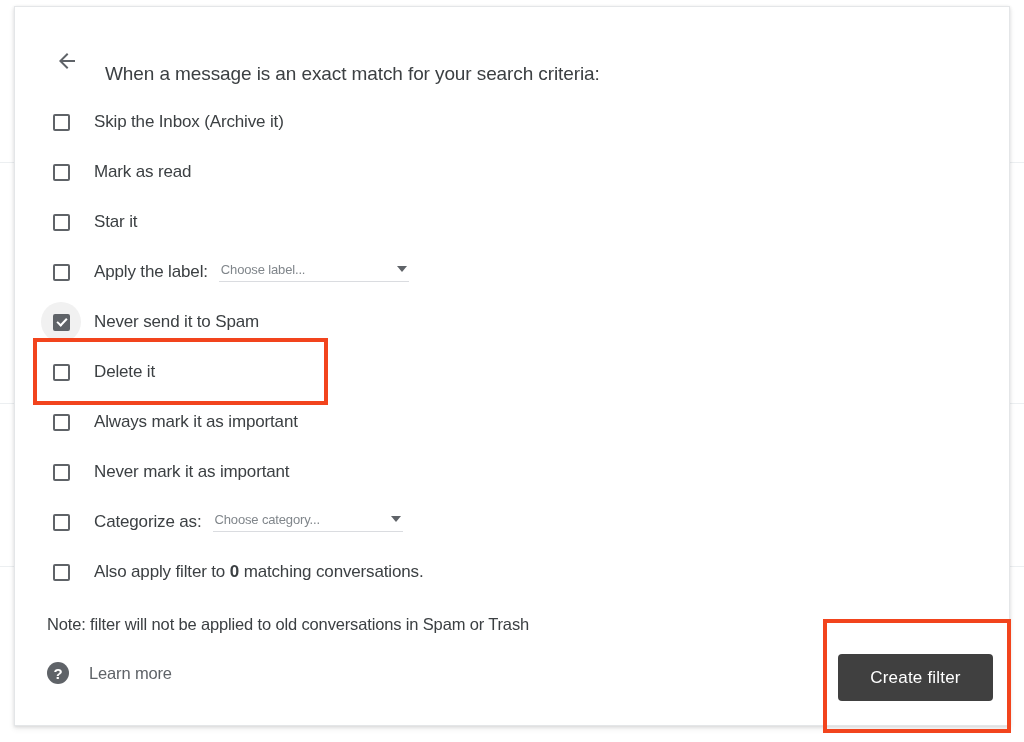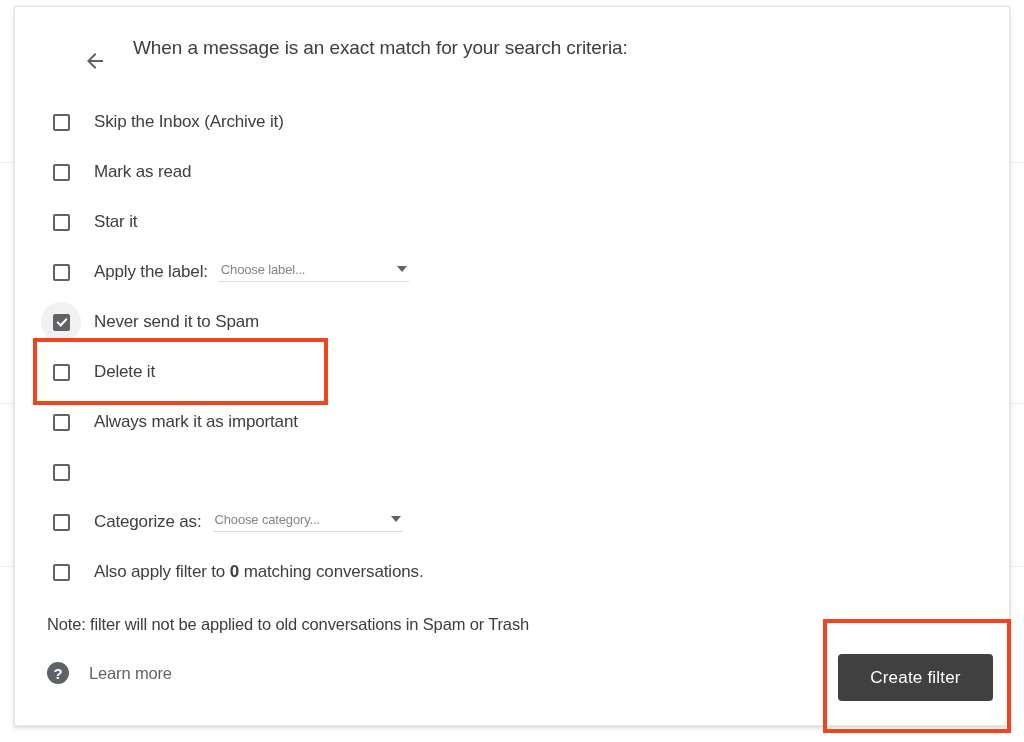--- a/index.html
+++ b/index.html
@@ -42,22 +42,21 @@
     box-shadow: 0 1px 3px rgba(60,64,67,0.16), 0 3px 6px rgba(60,64,67,0.08);
   }
 
   
   #card-header {
     position: absolute;
     left: 0;
     top: 30px;
     height: 48px;
     display: flex;
-    align-items: flex-start;
-    padding-left: 28px;
+    align-items: flex-end;
   }
   #back-arrow-button {
     width: 48px;
     height: 48px;
     margin-left: 28px;
     display: flex;
     align-items: center;
     justify-content: center;
     border-radius: 50%;
     cursor: pointer;
@@ -295,20 +294,21 @@
       <div class="checkbox-wrap">
         <div class="checkbox"></div>
       </div>
       <span class="option-label">Always mark it as important</span>
     </div>
 
     <div class="option-row">
       <div class="checkbox-wrap">
         <div class="checkbox"></div>
       </div>
+      <span class="option-label">Never mark it as important</span>
     </div>
 
     <div class="option-row">
       <div class="checkbox-wrap">
         <div class="checkbox"></div>
       </div>
       <span class="option-label">Categorize as:</span>
       <span class="dropdown">
         <span class="dropdown-value">Choose category...</span>
         <span class="caret"></span>

